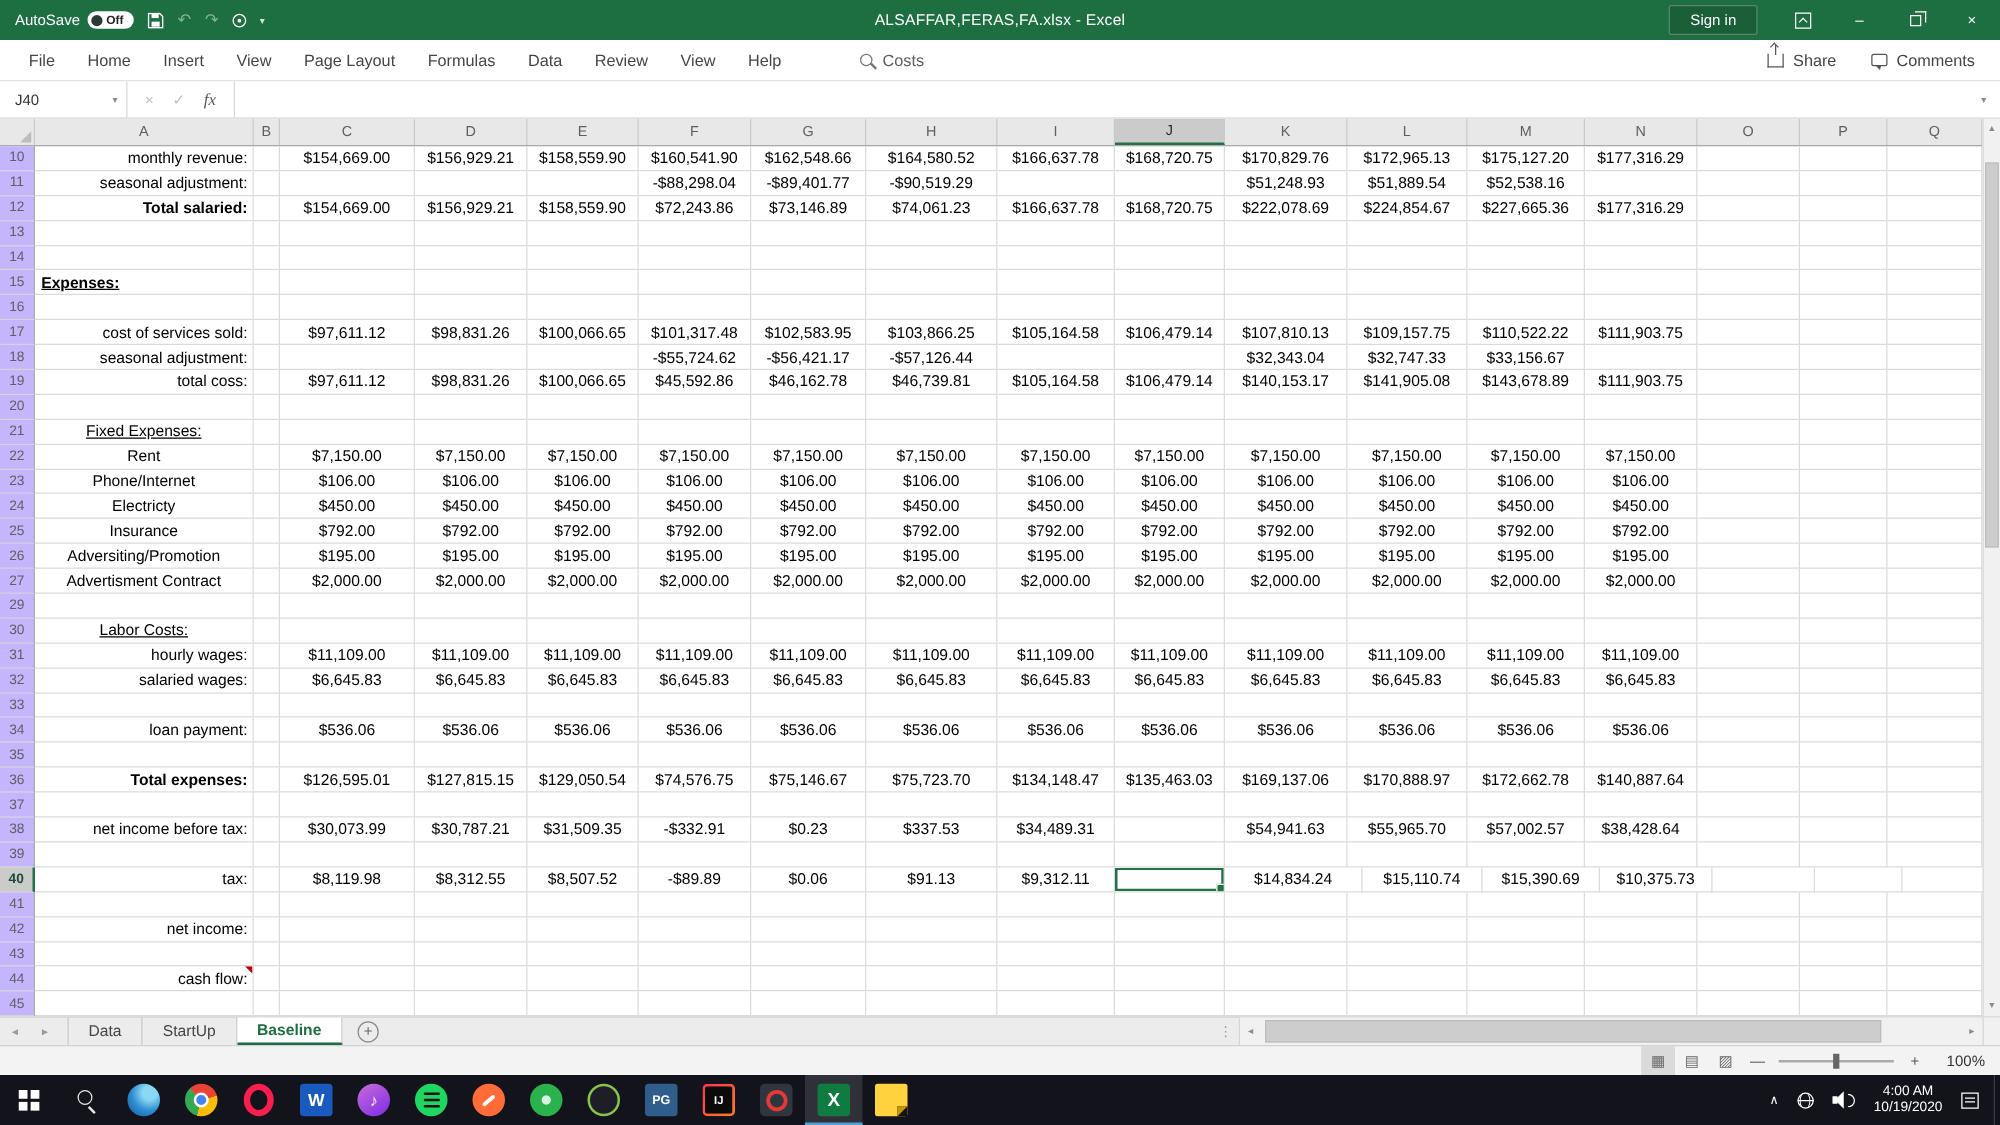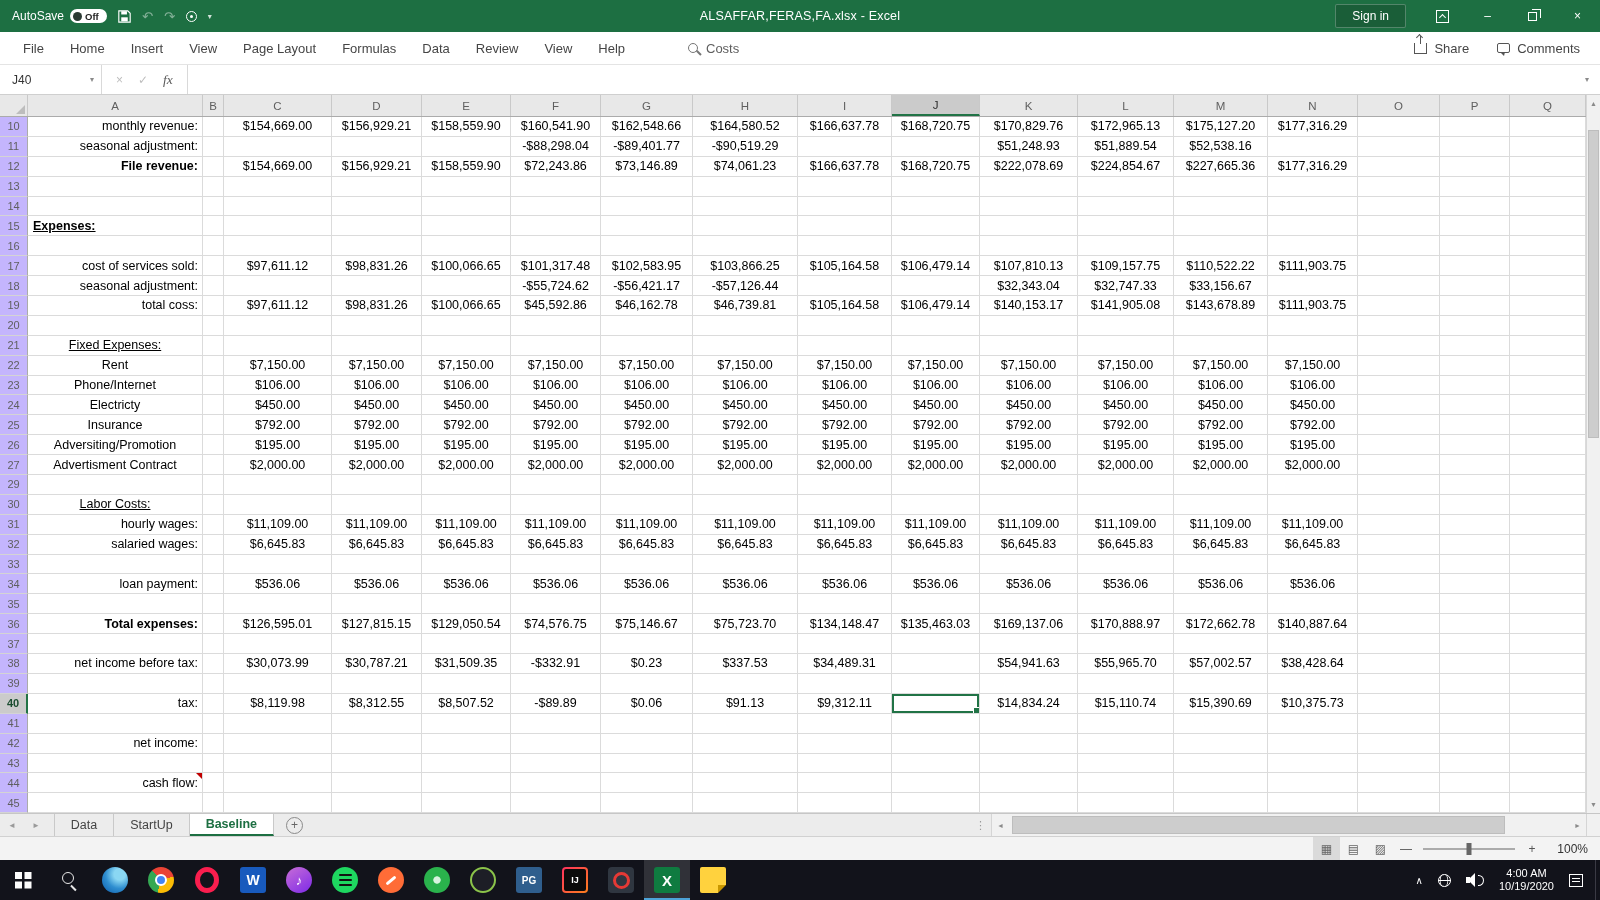--- a/index.html
+++ b/index.html
@@ -289,21 +289,21 @@
           <div class="cell" style="width: 98px;">$51,248.93</div>
           <div class="cell" style="width: 96px;">$51,889.54</div>
           <div class="cell" style="width: 94px;">$52,538.16</div>
           <div class="cell" style="width: 90px;"></div>
           <div class="cell" style="width: 82px;"></div>
           <div class="cell" style="width: 70px;"></div>
           <div class="cell" style="width: 76px;"></div>
         </div>
         <div class="grow">
           <div class="rowh">12</div>
-          <div class="cell a-cell right b" style="width: 175px;">File revenue:</div>
+          <div class="cell a-cell right b" style="width: 175px;">Total salaried:</div>
           <div class="cell" style="width: 21px;"></div>
           <div class="cell" style="width: 108px;">$154,669.00</div>
           <div class="cell" style="width: 90px;">$156,929.21</div>
           <div class="cell" style="width: 89px;">$158,559.90</div>
           <div class="cell" style="width: 90px;">$72,243.86</div>
           <div class="cell" style="width: 92px;">$73,146.89</div>
           <div class="cell" style="width: 105px;">$74,061.23</div>
           <div class="cell" style="width: 94px;">$166,637.78</div>
           <div class="cell" style="width: 88px;">$168,720.75</div>
           <div class="cell" style="width: 98px;">$222,078.69</div>
@@ -839,21 +839,21 @@
           <div class="cell a-cell right" style="width: 175px;">tax:</div>
           <div class="cell" style="width: 21px;"></div>
           <div class="cell" style="width: 108px;">$8,119.98</div>
           <div class="cell" style="width: 90px;">$8,312.55</div>
           <div class="cell" style="width: 89px;">$8,507.52</div>
           <div class="cell" style="width: 90px;">-$89.89</div>
           <div class="cell" style="width: 92px;">$0.06</div>
           <div class="cell" style="width: 105px;">$91.13</div>
           <div class="cell" style="width: 94px;">$9,312.11</div>
           <div class="cell active" style="width: 88px;"></div>
-          <div class="cell" style="width: 98px;">$14,834.24</div>
+          <div class="cell" style="width: 110px;">$14,834.24</div>
           <div class="cell" style="width: 96px;">$15,110.74</div>
           <div class="cell" style="width: 94px;">$15,390.69</div>
           <div class="cell" style="width: 90px;">$10,375.73</div>
           <div class="cell" style="width: 82px;"></div>
           <div class="cell" style="width: 70px;"></div>
           <div class="cell" style="width: 76px;"></div>
         </div>
         <div class="grow">
           <div class="rowh">41</div>
           <div class="cell a-cell right" style="width: 175px;"></div>

